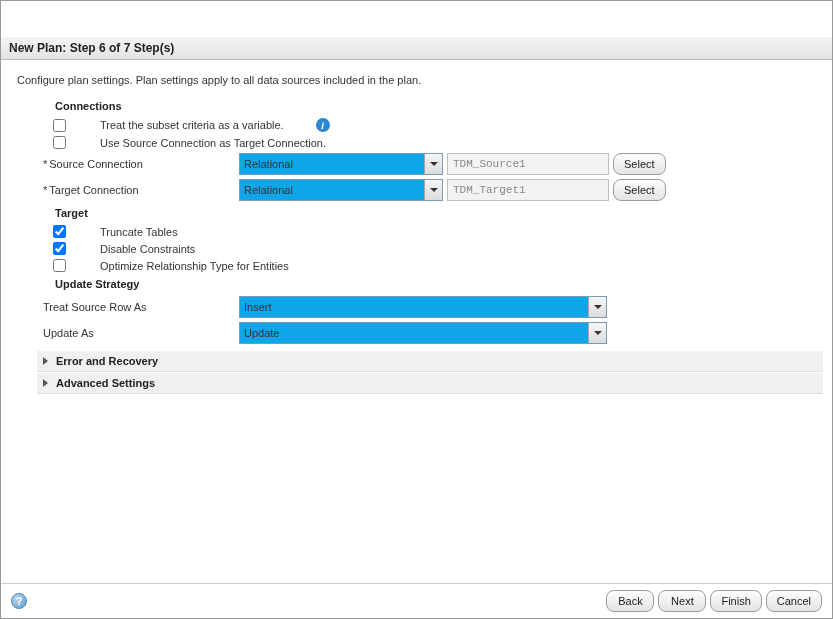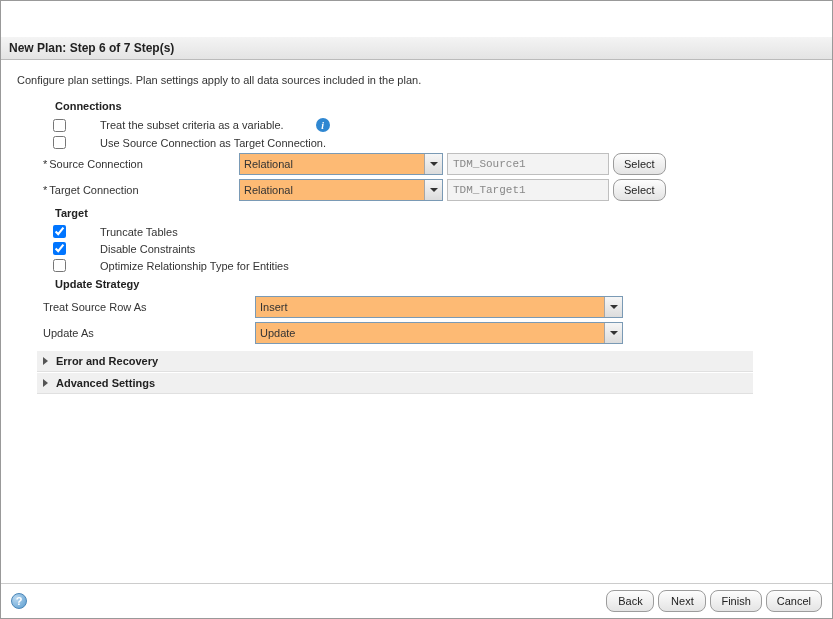--- a/index.html
+++ b/index.html
@@ -61,21 +61,21 @@
   }
   .row-form .lbl {
     width: 196px;
     display: flex;
     align-items: center;
   }
   .req { color: #333; margin-right: 2px; }
   .select-like {
     height: 22px;
     border: 1px solid #7a9ab5;
-    background: #fdba74;
+    background: #0ea5e9;
     display: flex;
     align-items: center;
     justify-content: space-between;
     padding: 0 0 0 4px;
     font-size: 11px;
     cursor: pointer;
   }
   .select-like .arrow-btn {
     width: 18px;
     height: 100%;
@@ -108,38 +108,38 @@
     height: 22px;
     padding: 0 10px;
     border: 1px solid #9c9c9c;
     background: linear-gradient(#fdfdfd,#e4e4e4);
     font-size: 11px;
     cursor: pointer;
     border-radius: 8px;
     color: #222;
   }
   .wide-select { width: 368px; }
-  .select-wrap { margin-left: 16px; }
+  .select-wrap { margin-left: 0; }
   .info-icon {
     display: inline-flex;
     width: 14px; height: 14px;
     border-radius: 50%;
     background: #2f87d1;
     color: #fff;
     font-weight: bold;
     font-size: 10px;
     align-items: center;
     justify-content: center;
     margin-left: 4px;
     font-family: Georgia, serif;
     font-style: italic;
   }
   .accordion {
     margin: 6px 0 0 22px;
-    width: 716px;
+    width: 786px;
   }
   .acc-row {
     background: #f0f0f0;
     border-top: 1px solid #fff;
     border-bottom: 1px solid #e0e0e0;
     padding: 4px 6px;
     display: flex;
     align-items: center;
     cursor: pointer;
     font-weight: bold;

